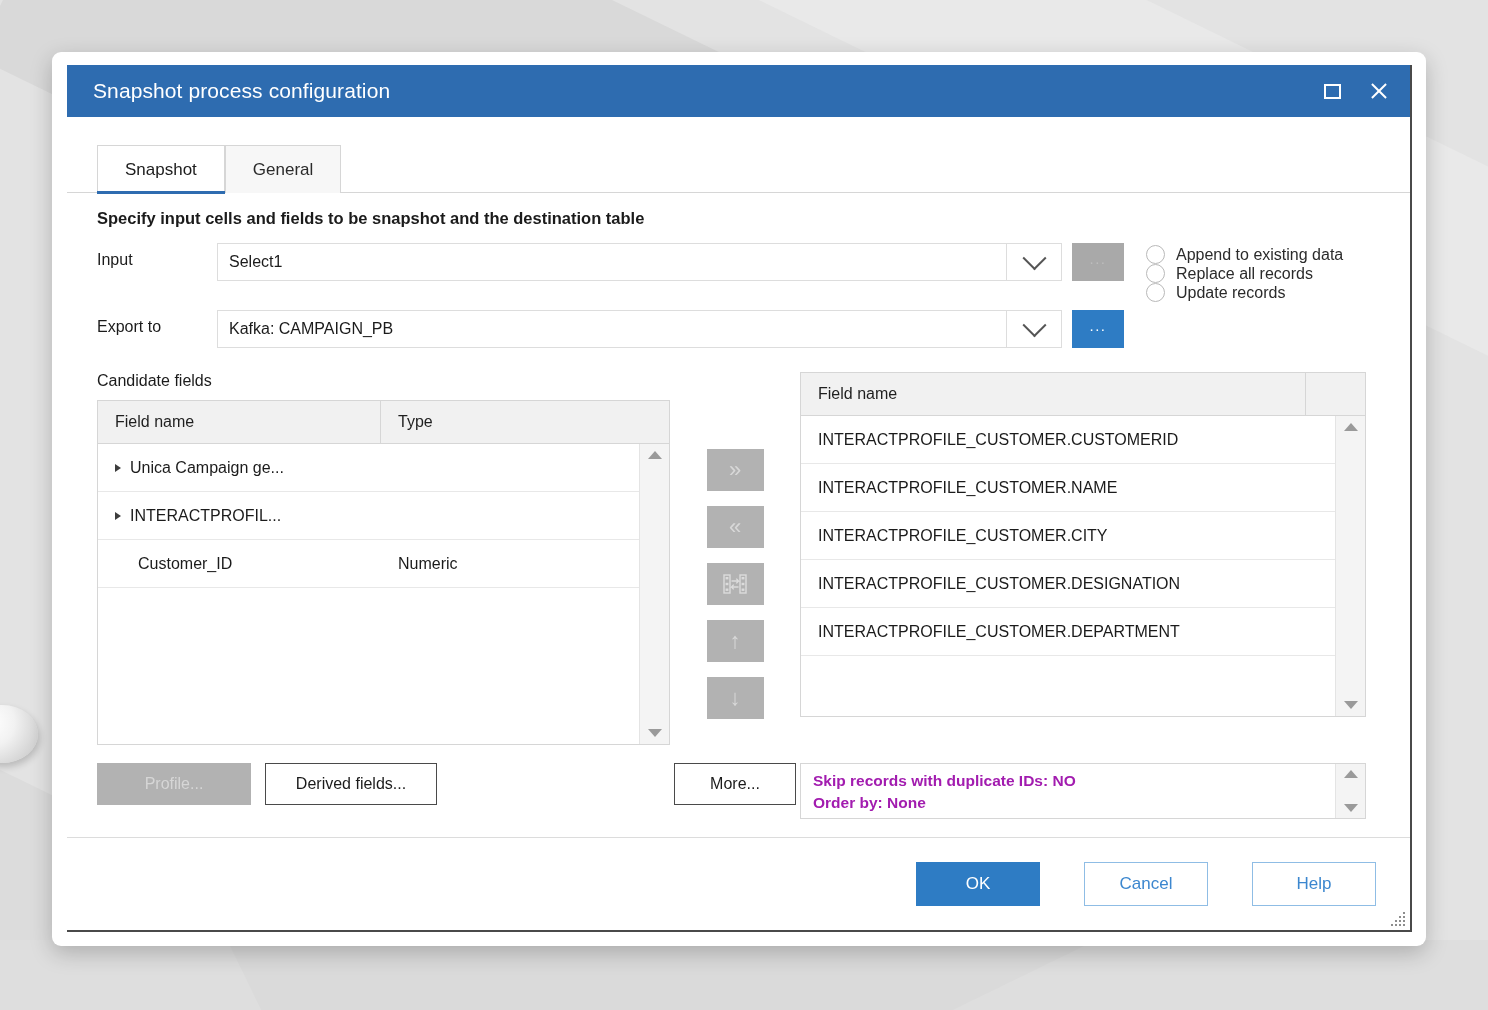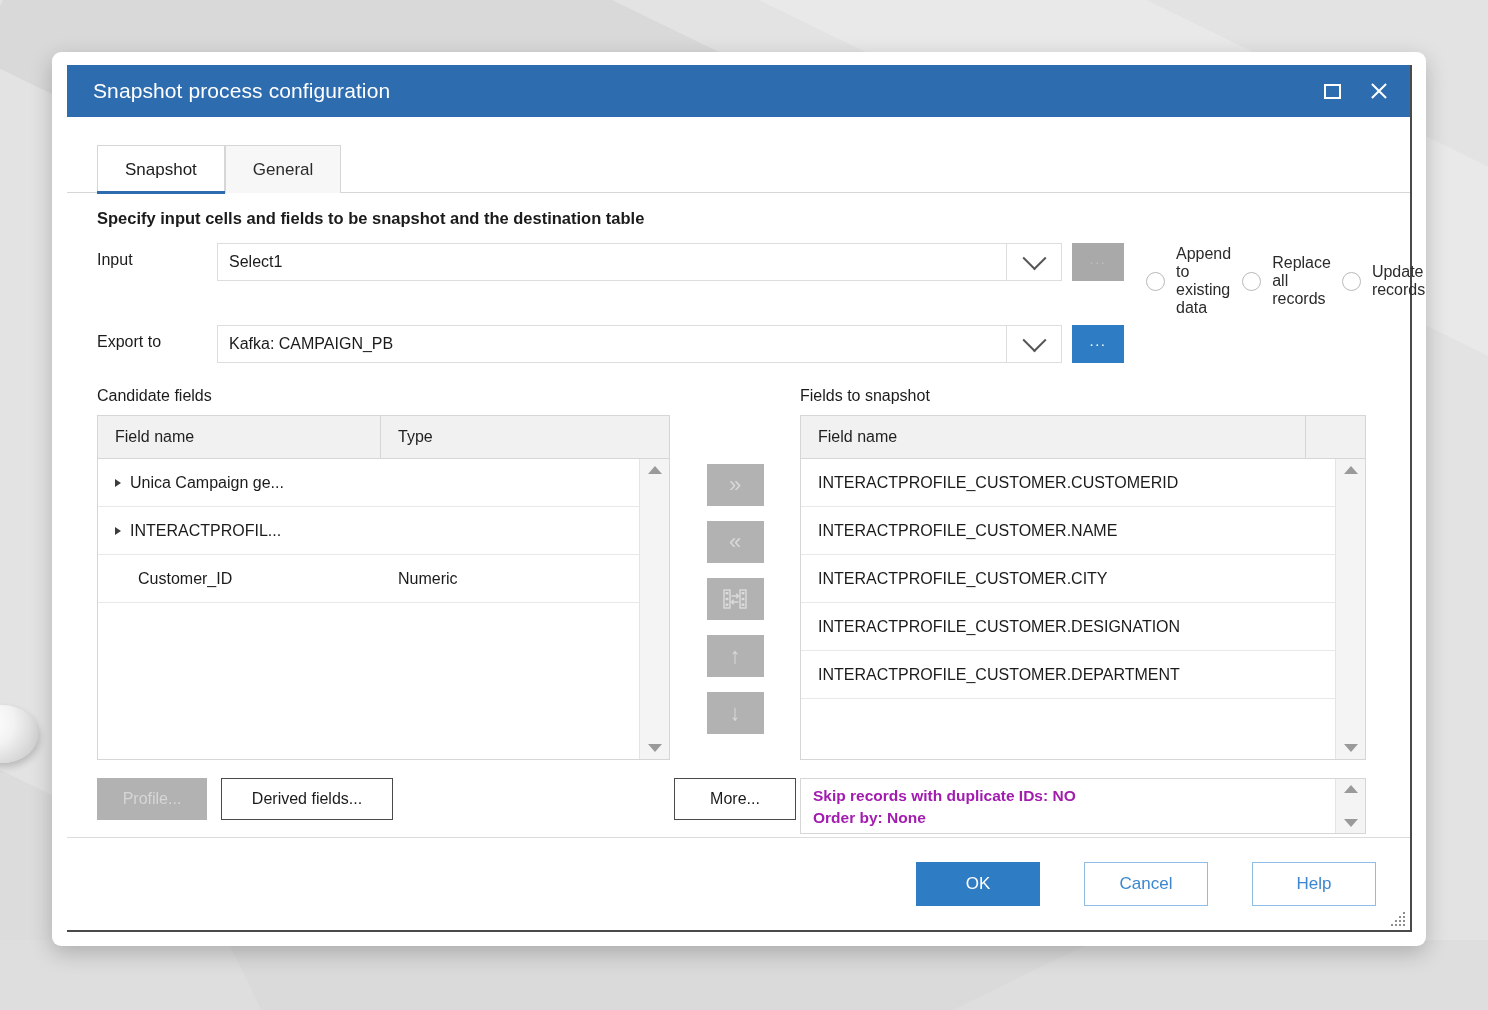--- a/index.html
+++ b/index.html
@@ -256,21 +256,21 @@
     line-height: 1;
     padding: 0 0 8px 0;
     box-sizing: border-box;
   }
   .dotsbtn.disabled { background: #a9a9a9; color: #bdbdbd; }
   .dotsbtn.primary  { background: #2e7cc4; color: #ffffff; }
 
   .radiocol {
     margin-left: 22px;
     display: flex;
-    gap: 11px;
+    flex-direction: column;
     padding-top: 2px;
   }
   .radio {
     display: flex;
     align-items: center;
     gap: 11px;
     font-size: 16px;
     color: #2b2b2b;
     cursor: pointer;
   }
@@ -635,21 +635,20 @@
             </div>
             <div class="xfer">
               <span>↑</span>
             </div>
             <div class="xfer">
               <span>↓</span>
             </div>
           </div>
 
           <div class="listcol" style="width:566px;">
-            <div class="listcap">Fields to snapshot</div>
             <div class="listbox" style="height:345px;">
               <div class="lhead">
                 <div class="hcell" style="flex:1;border-right:1px solid #d6d6d6;">Field name</div>
                 <div class="hcell" style="width:59px;"></div>
               </div>
               <div class="lbodyarea">
                 <div class="lrows">
                   <div class="lrow">
                     <div class="cell" style="flex:1;">INTERACTPROFILE_CUSTOMER.CUSTOMERID</div>
                   </div>
@@ -671,21 +670,21 @@
                   <span class="sarrow-up"></span>
                   <span class="sarrow-dn"></span>
                 </div>
               </div>
             </div>
           </div>
         </div>
 
         <div class="subrow">
           <div style="width:573px;display:flex;gap:14px;">
-            <div class="btn disabled" style="width:110px;">
+            <div class="btn disabled" style="width:154px;">
               <span>Profile...</span>
             </div>
             <div class="btn" style="width:172px;">
               <span>Derived fields...</span>
             </div>
           </div>
           <div style="width:130px;display:flex;justify-content:center;">
             <div class="btn" style="width:122px;">
               <span>More...</span>
             </div>

